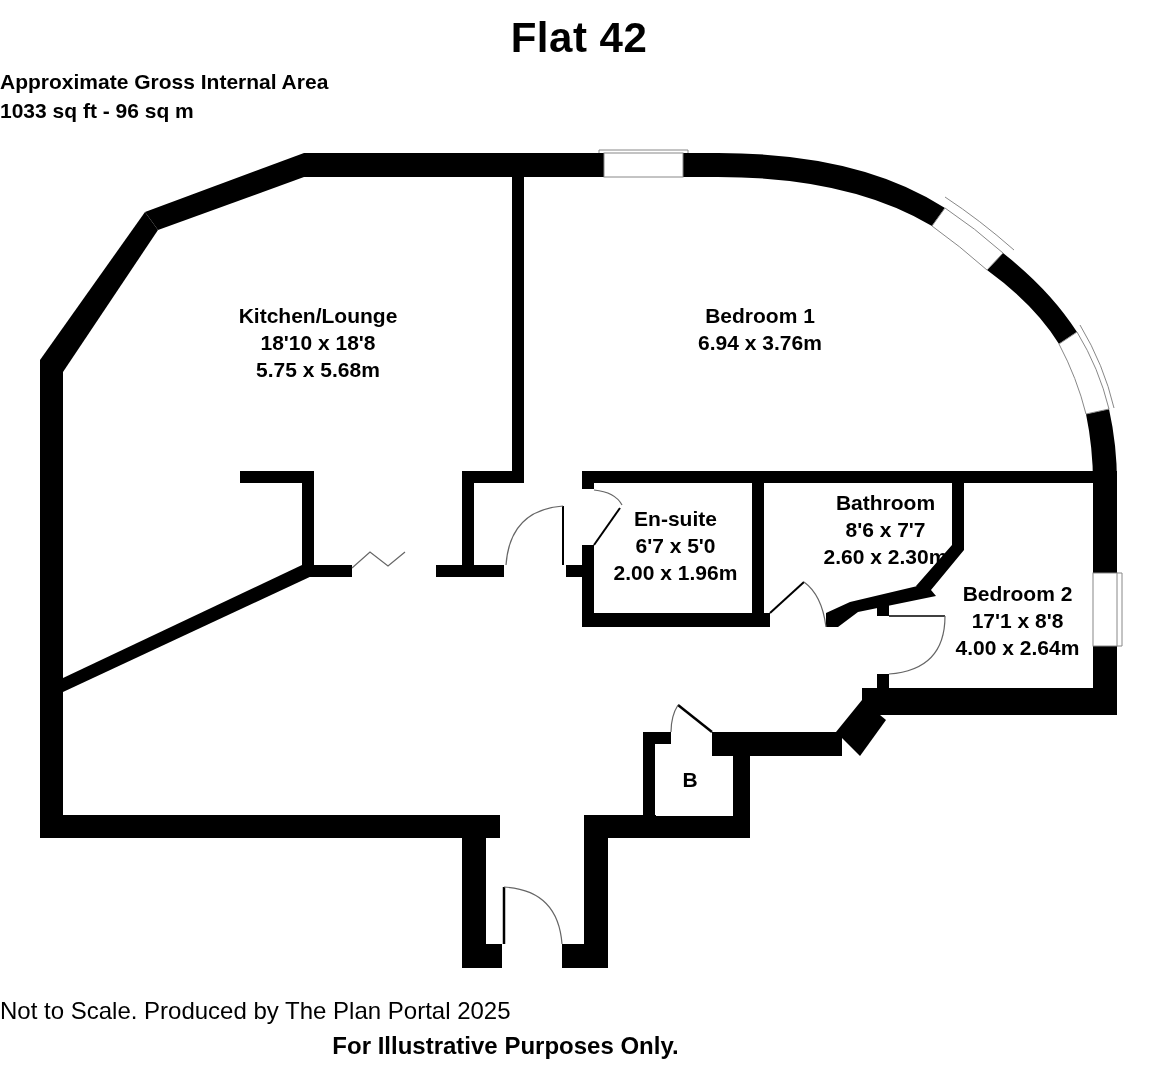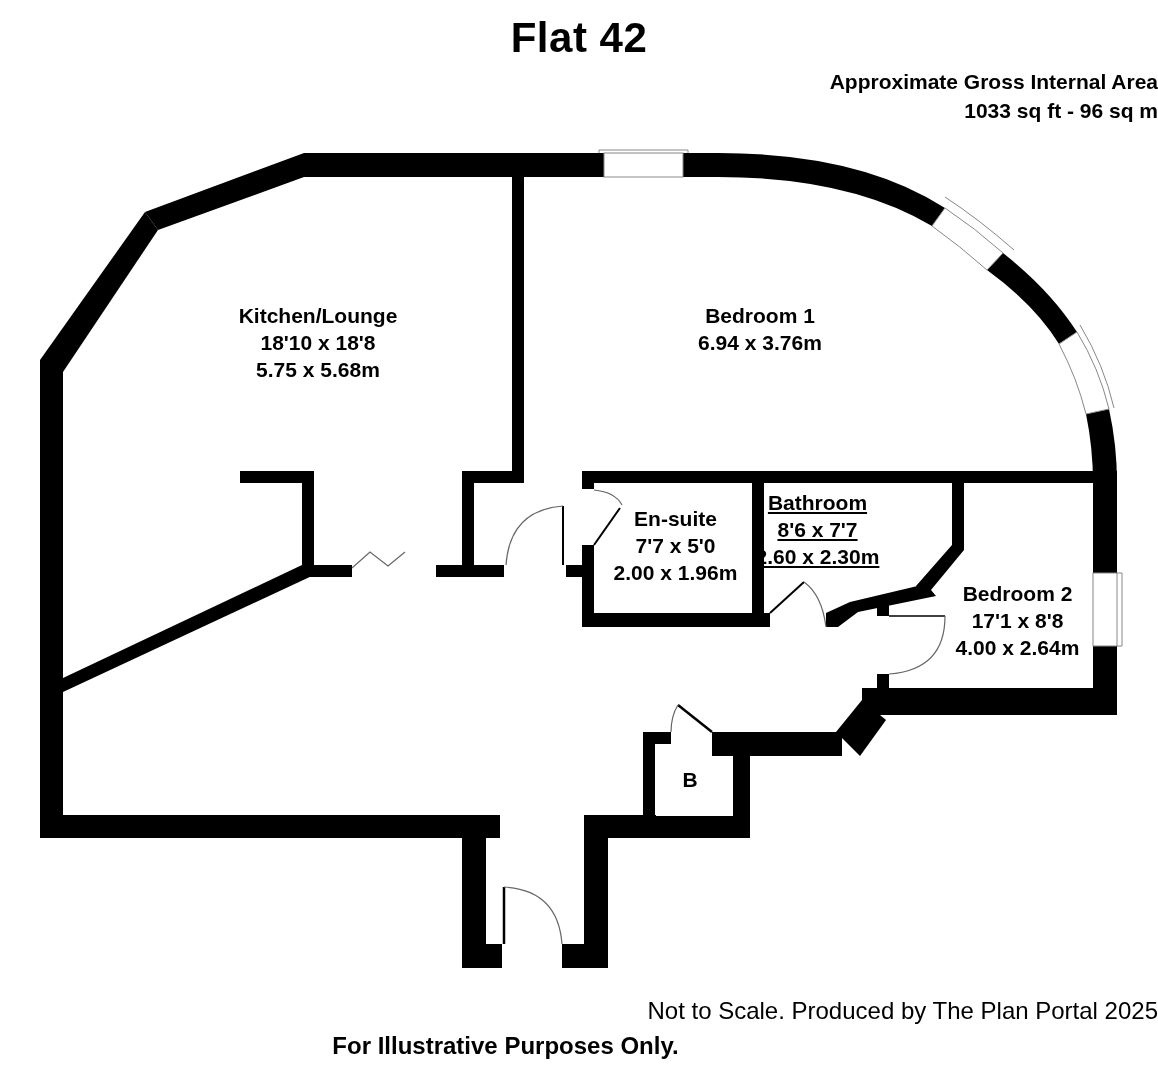--- a/index.html
+++ b/index.html
@@ -1,21 +1,21 @@
 <!DOCTYPE html>
 <html><head>
 <meta charset="utf-8">
 <style>
   html, body { margin: 0; padding: 0; background: #ffffff; }
   body { width: 1158px; height: 1080px; position: relative; overflow: hidden; font-family: "Liberation Sans", sans-serif; color: #000; }
   .title { position: absolute; left: 0; width: 1158px; text-align: center; top: 14px; font-size: 42px; font-weight: bold; letter-spacing: 0.5px; }
-  .subtitle { position: absolute; left: 0; width: 1158px; text-align: right; font-size: 21px; font-weight: bold; }
+  .subtitle { position: absolute; left: 0; width: 1158px; text-align: left; font-size: 21px; font-weight: bold; }
   .sub1 { top: 70px; }
   .sub2 { top: 99px; }
-  .footer1 { position: absolute; left: 0; width: 1158px; text-align: right; top: 997px; font-size: 24px; }
+  .footer1 { position: absolute; left: 0; width: 1158px; text-align: left; top: 997px; font-size: 24px; }
   .footer2 { position: absolute; left: 0; width: 1011px; text-align: center; top: 1032px; font-size: 24px; font-weight: bold; }
   svg.plan { position: absolute; left: 0; top: 0; }
   .room-label { position: absolute; text-align: center; font-weight: bold; font-size: 21px; line-height: 27px; white-space: nowrap; }
   .room-label span { display: block; }
 </style>
 </head>
 <body>
 
 <div class="title">Flat 42</div>
 <div class="subtitle sub1">Approximate Gross Internal Area</div>
@@ -123,24 +123,24 @@
   <span>Kitchen/Lounge</span>
   <span>18'10 x 18'8</span>
   <span>5.75 x 5.68m</span>
 </div>
 <div class="room-label" style="left:660px; top:302px; width:200px;">
   <span>Bedroom 1</span>
   <span>6.94 x 3.76m</span>
 </div>
 <div class="room-label" style="left:598px; top:505px; width:155px;">
   <span>En-suite</span>
-  <span>7'7 x 5'0</span>
+  <span>6'7 x 5'0</span>
   <span>2.00 x 1.96m</span>
 </div>
-<div class="room-label" style="left:740px; top:489px; width:155px;text-decoration:underline;">
+<div class="room-label" style="left:808px; top:489px; width:155px;">
   <span>Bathroom</span>
   <span>8'6 x 7'7</span>
   <span>2.60 x 2.30m</span>
 </div>
 <div class="room-label" style="left:940px; top:580px; width:155px;">
   <span>Bedroom 2</span>
   <span>17'1 x 8'8</span>
   <span>4.00 x 2.64m</span>
 </div>
 <div class="room-label" style="left:670px; top:766px; width:40px;">

